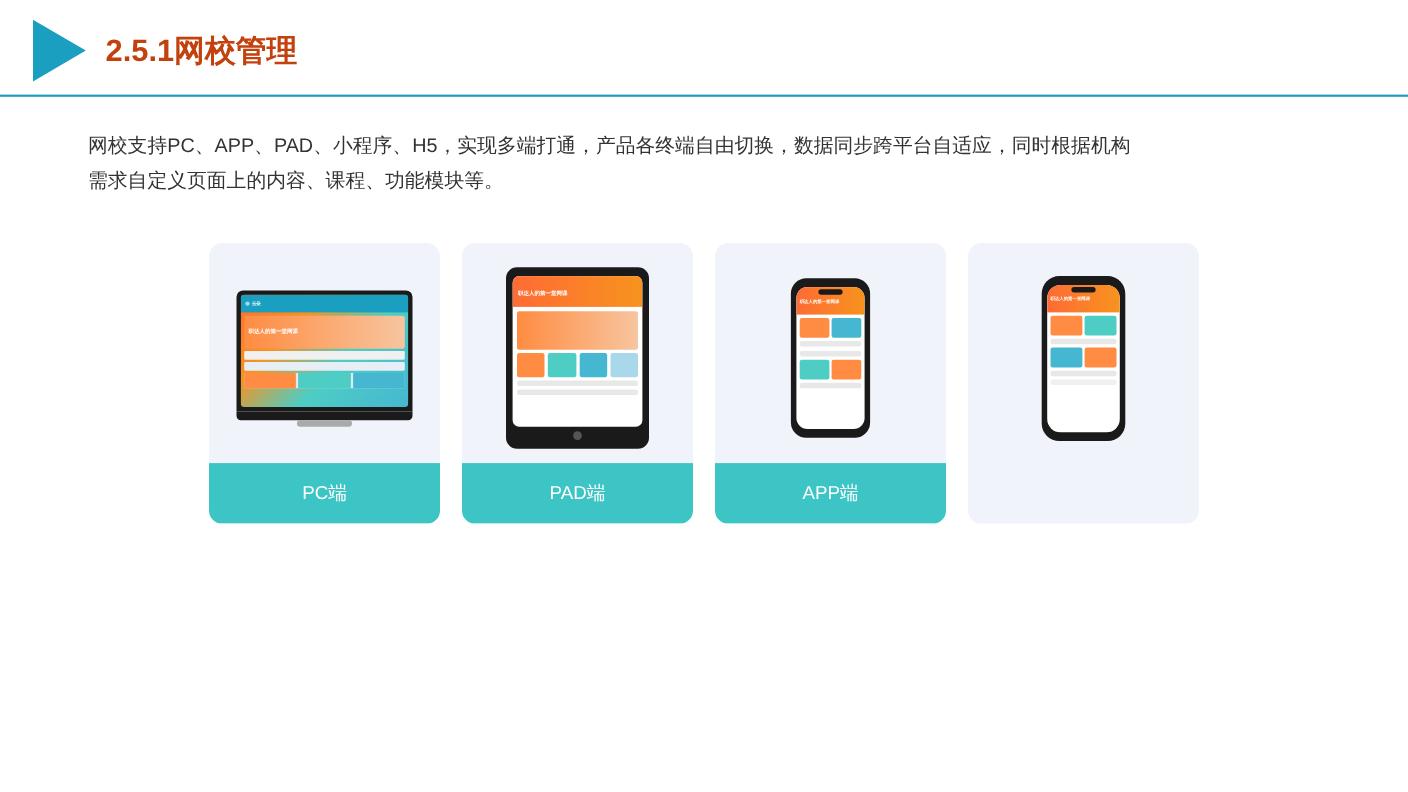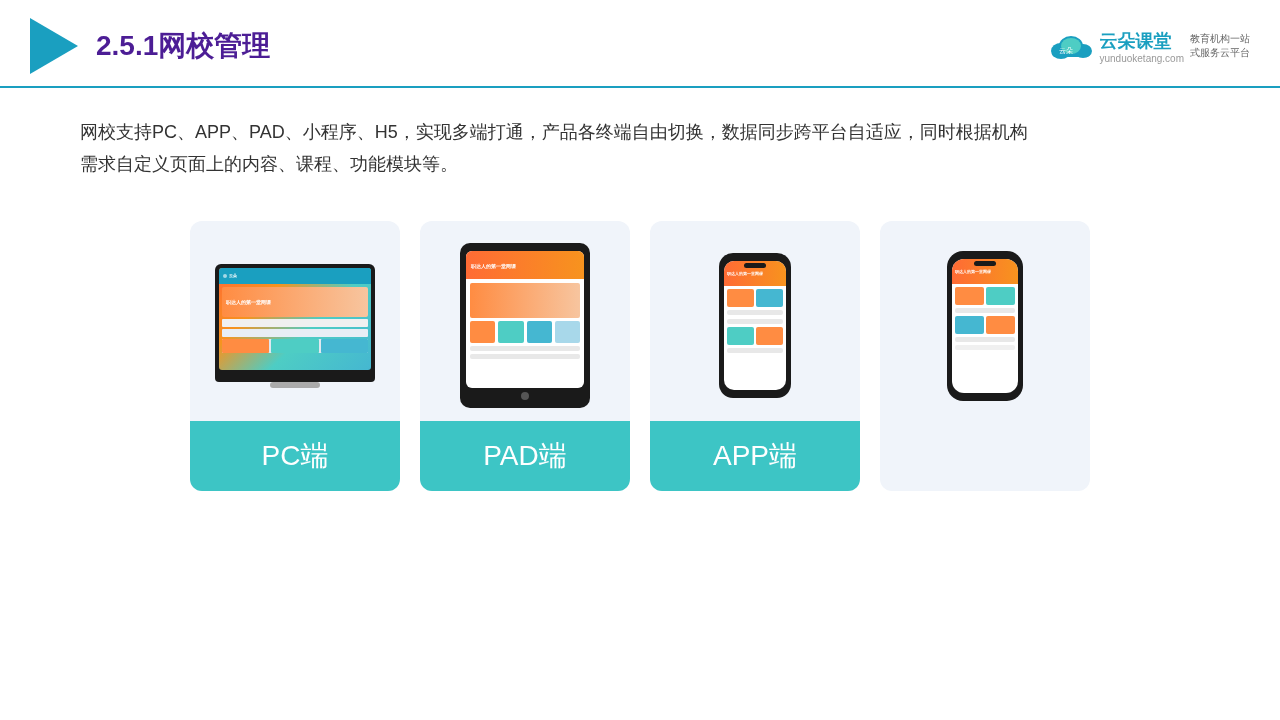--- a/index.html
+++ b/index.html
@@ -27,21 +27,21 @@
     .logo-triangle {
       width: 0;
       height: 0;
       border-top: 28px solid transparent;
       border-bottom: 28px solid transparent;
       border-left: 48px solid #1a9fc0;
     }
     .page-title {
       font-size: 28px;
       font-weight: 600;
-      color: #4c1d95;
+      color: #c2410c;
     }
     .header-right {
       display: flex;
       flex-direction: column;
       align-items: center;
     }
     .cloud-logo {
       display: flex;
       align-items: center;
       gap: 6px;
@@ -286,21 +286,21 @@
     .pad-card.c2 { background: #4ecdc4; }
     .pad-card.c3 { background: #45b7d1; }
     .pad-card.c4 { background: #a8d8ea; }
 
     
     .card-label {
       width: 100%;
       padding: 16px 10px;
       background: #3dc5c5;
       text-align: center;
-      font-size: 28px;
+      font-size: 17px;
       color: #ffffff;
       font-weight: 500;
     }
 
     
     .mini-text {
       font-size: 4px;
       color: #fff;
       font-weight: bold;
     }
@@ -313,41 +313,20 @@
       border-radius: 50%;
     }
   </style>
 </head>
 <body>
 
 <div class="header">
   <div class="header-left">
     <div class="logo-triangle"></div>
     <h1 class="page-title">2.5.1网校管理</h1>
-  </div>
-  <div class="header-right">
-    <div class="cloud-logo">
-
-      <svg class="cloud-icon" viewBox="0 0 44 30" xmlns="http://www.w3.org/2000/svg">
-        <ellipse cx="12" cy="20" rx="10" ry="8" fill="#1a9fc0"></ellipse>
-        <ellipse cx="22" cy="15" rx="12" ry="10" fill="#1a9fc0"></ellipse>
-        <ellipse cx="34" cy="20" rx="9" ry="7" fill="#1a9fc0"></ellipse>
-        <rect x="3" y="18" width="38" height="8" fill="#1a9fc0" rx="4"></rect>
-        <ellipse cx="22" cy="15" rx="10" ry="8" fill="#4ecdc4"></ellipse>
-        <text x="10" y="22" font-size="7" fill="white" font-family="sans-serif">云朵</text>
-      </svg>
-      <div>
-        <div class="logo-text-main">云朵课堂</div>
-        <div class="logo-url">yunduoketang.com</div>
-      </div>
-      <div style="font-size:10px; color:#666; line-height:1.4; text-align:left;">
-        <div>教育机构一站</div>
-        <div>式服务云平台</div>
-      </div>
-    </div>
   </div>
 </div>
 
 <div class="description">
   <div>网校支持PC、APP、PAD、小程序、H5，实现多端打通，产品各终端自由切换，数据同步跨平台自适应，同时根据机构</div>
   <div>需求自定义页面上的内容、课程、功能模块等。</div>
 </div>
 
 <div class="cards-container">
 

